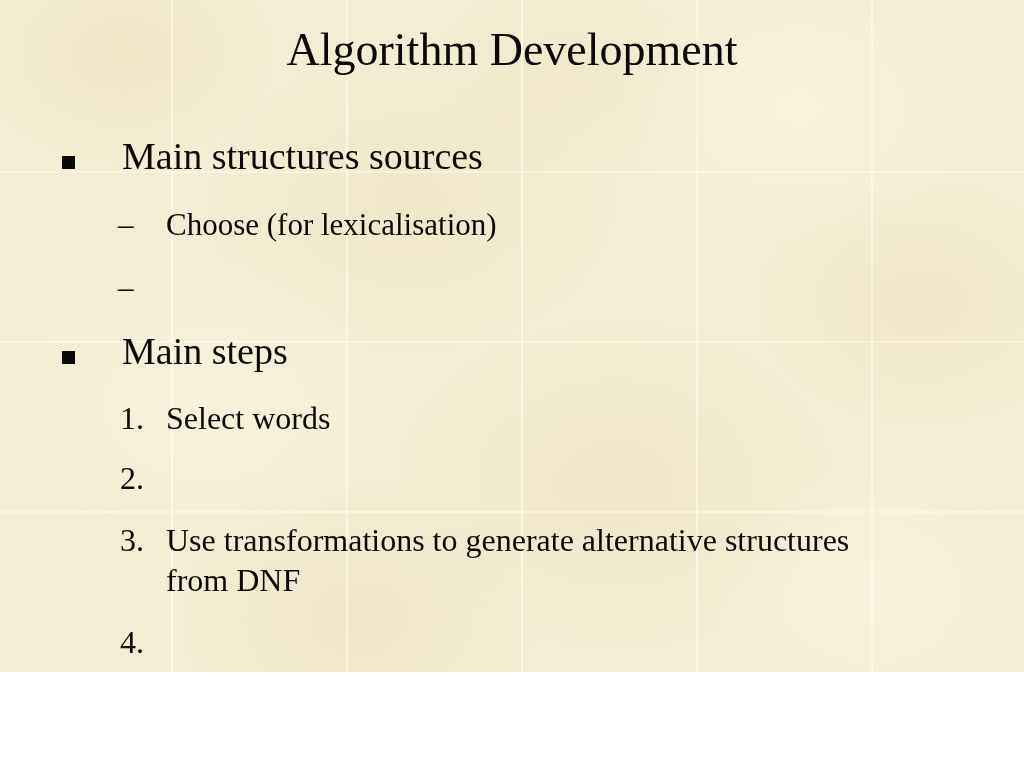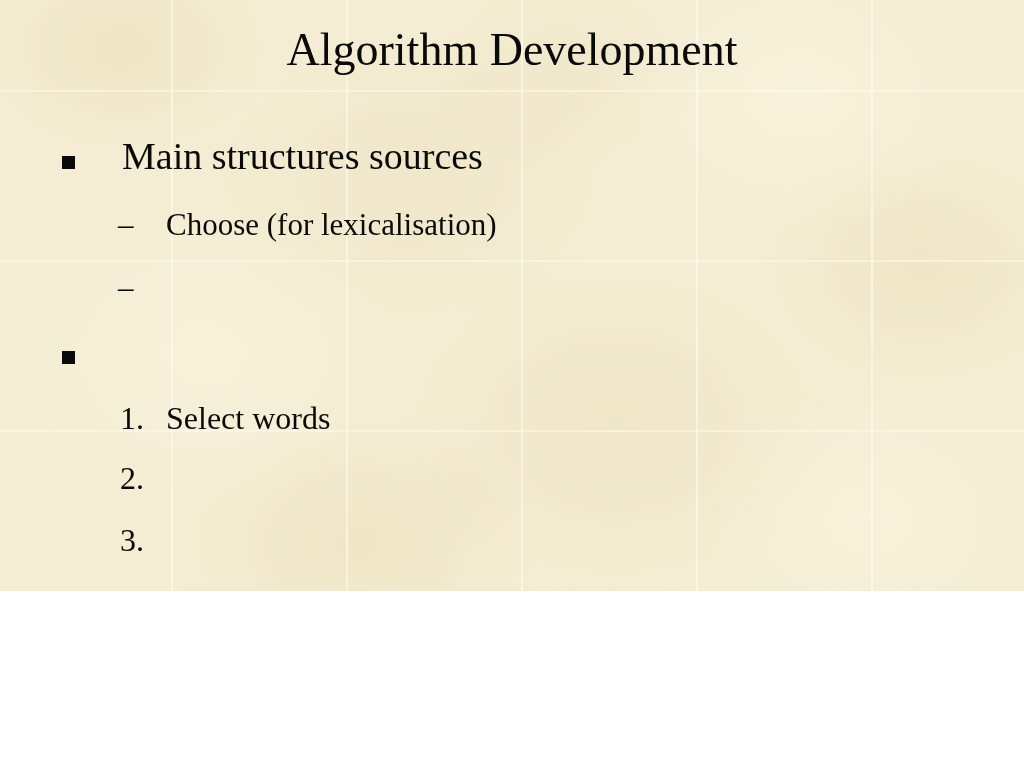--- a/index.html
+++ b/index.html
@@ -2,21 +2,21 @@
 <html style="--background: #f4edd3; --text: #0a0a0a; --seam: #fffdf2;"><head>
 <meta charset="utf-8">
 <style>
   html, body {
     margin: 0;
     padding: 0;
   }
   .slide {
     position: relative;
     width: 1024px;
-    height: 591px;
+    height: 672px;
     overflow: hidden;
     color: var(--text, #0a0a0a);
     font-family: "Liberation Serif", "DejaVu Serif", serif;
     background-color: var(--background, #f4edd3);
     background-image:
       
       repeating-linear-gradient(90deg, transparent 0px, transparent 173px, rgba(255,253,242,0.55) 173px, rgba(255,253,242,0.55) 175px),
       repeating-linear-gradient(0deg, transparent 0px, transparent 168px, rgba(255,253,242,0.45) 168px, rgba(255,253,242,0.45) 170px),
       
       radial-gradient(220px 160px at 12% 8%,  rgba(224,203,150,0.22), transparent 70%),
@@ -108,32 +108,34 @@
     <span class="dash-col">–</span>
     <span class="txt">Choose (for lexicalisation)</span>
   </div>
 
   <div class="row l2 pos-i2">
     <span class="dash-col">–</span>
   </div>
 
   <div class="row l1 pos-h2">
     <span class="marker-col"><span class="sq"></span></span>
+    <span class="txt">Main steps</span>
   </div>
 
   <div class="row step pos-s1">
     <span class="num-col">1.</span>
     <span class="txt">Select words</span>
   </div>
 
   <div class="row step pos-s2">
     <span class="num-col">2.</span>
   </div>
 
   <div class="row step pos-s3">
     <span class="num-col">3.</span>
+    <span class="txt">Use transformations to generate alternative structures from DNF</span>
   </div>
 
   <div class="row step pos-s4">
     <span class="num-col">4.</span>
   </div>
 
 </div>
 
 </body></html>

